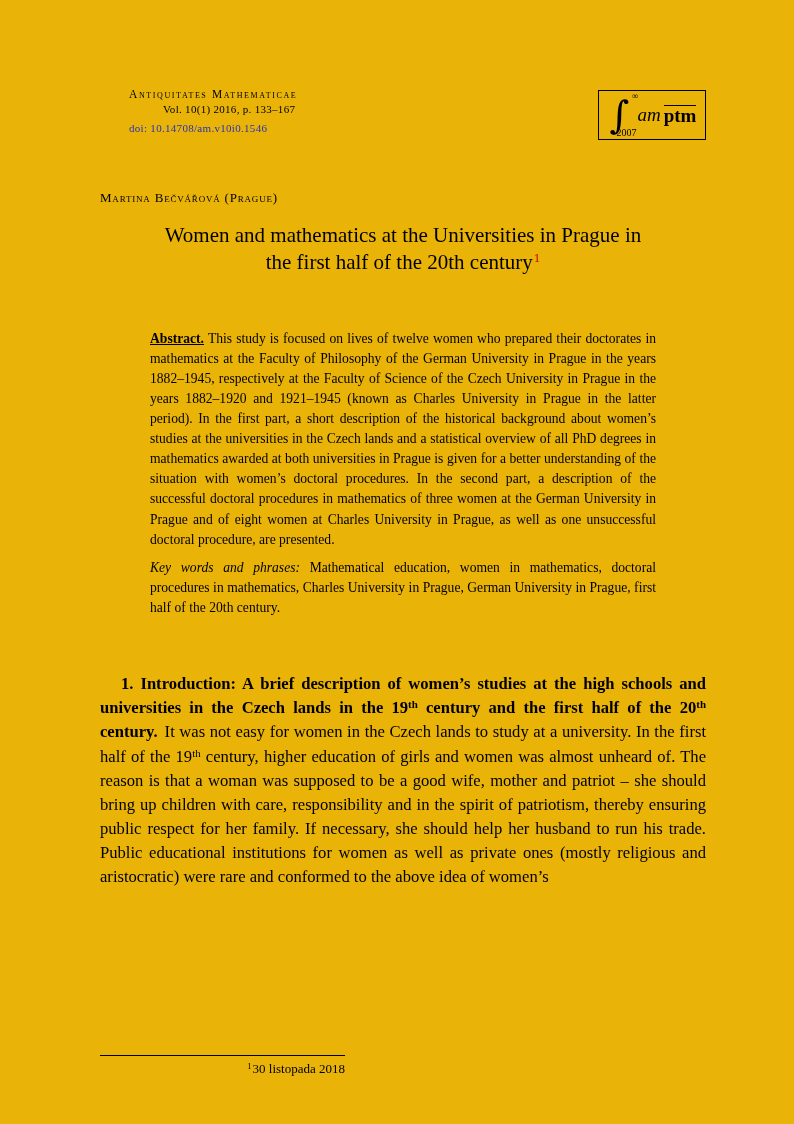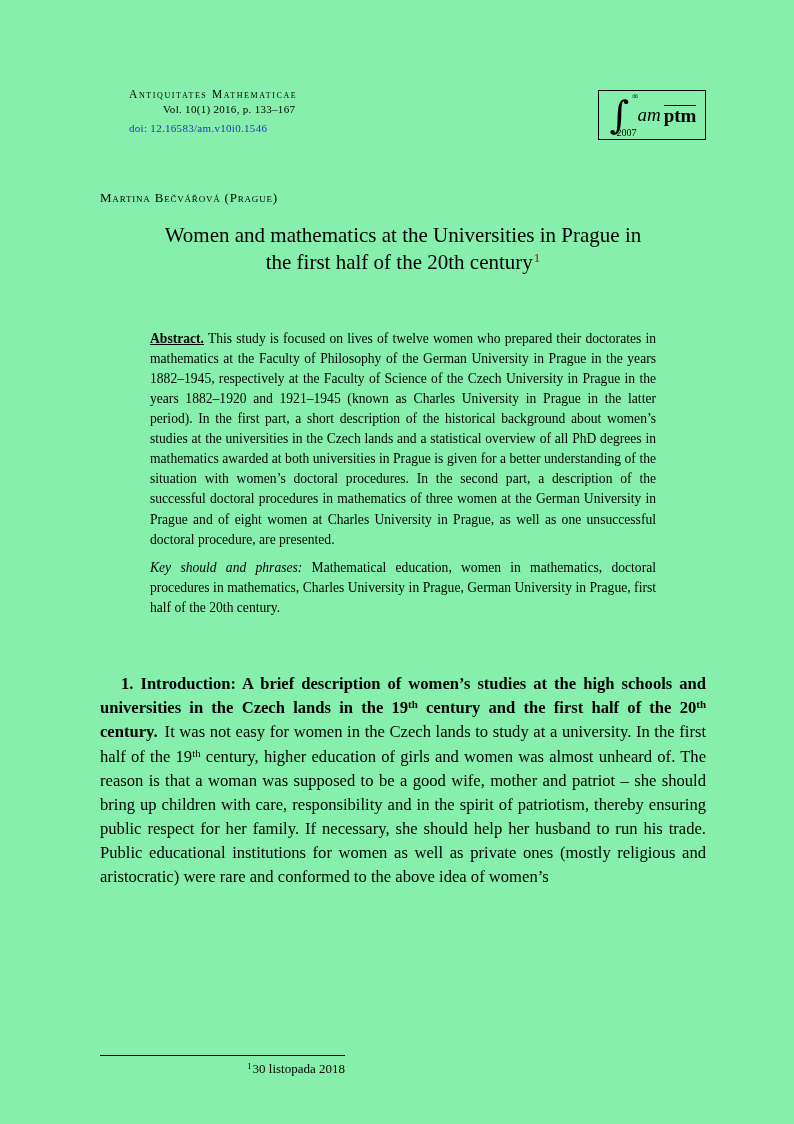--- a/index.html
+++ b/index.html
@@ -1,21 +1,21 @@
 <!DOCTYPE html>
 <html><head>
 <meta charset="utf-8">
 <style>
   html, body { margin: 0; padding: 0; background: #ffffff; }
   .page {
     position: relative;
     width: 794px;
     height: 1124px;
     margin: 0 auto;
-    background: #86efac;
+    background: #eab308;
     font-family: "Liberation Serif", "DejaVu Serif", serif;
     color: #000000;
     box-sizing: border-box;
     padding: 88px 88px 0 100px;
     overflow: hidden;
   }
 
   
   .header-row { display: flex; justify-content: space-between; align-items: flex-start; }
   .header-meta { margin-left: 29px; }
@@ -111,41 +111,41 @@
 </style>
 </head>
 <body>
 
 <div class="page">
 
   <div class="header-row">
     <div class="header-meta">
       <div class="journal-name">Antiquitates Mathematicae</div>
       <div class="volume-info">Vol. 10(1) 2016, p. 133–167</div>
-      <a class="doi-link" href="#">doi: 12.16583/am.v10i0.1546</a>
+      <a class="doi-link" href="#">doi: 10.14708/am.v10i0.1546</a>
     </div>
     <div class="logo-box">
       <span class="int-wrap">
         <span class="int-glyph">∫</span>
         <span class="int-sup">∞</span>
         <span class="int-sub">2007</span>
       </span>
       <span class="logo-am">am</span>
       <span class="logo-ptm">ptm</span>
     </div>
   </div>
 
   <div class="author-line">Martina Bečvářová (Prague)</div>
 
   <h1 class="paper-title"><span>Women and mathematics at the Universities in Prague in the first half of the 20th century</span><span class="title-fn">1</span></h1>
 
   <p class="abstract-block"><span class="abstract-label">Abstract.</span> <span>This study is focused on lives of twelve women who prepared their doctorates in mathematics at the Faculty of Philosophy of the German University in Prague in the years 1882–1945, respectively at the Faculty of Science of the Czech University in Prague in the years 1882–1920 and 1921–1945 (known as Charles University in Prague in the latter period). In the first part, a short description of the historical background about women’s studies at the universities in the Czech lands and a statistical overview of all PhD degrees in mathematics awarded at both universities in Prague is given for a better understanding of the situation with women’s doctoral procedures. In the second part, a description of the successful doctoral procedures in mathematics of three women at the German University in Prague and of eight women at Charles University in Prague, as well as one unsuccessful doctoral procedure, are presented.</span></p>
 
 
-  <p class="keywords-line"><span class="ital-label">Key should and phrases:</span> <span>Mathematical education, women in mathematics, doctoral procedures in mathematics, Charles University in Prague, German University in Prague, first half of the 20th century.</span></p>
+  <p class="keywords-line"><span class="ital-label">Key words and phrases:</span> <span>Mathematical education, women in mathematics, doctoral procedures in mathematics, Charles University in Prague, German University in Prague, first half of the 20th century.</span></p>
 
   <p class="main-par"><span class="inline-heading"><span>1. Introduction: A brief description of women’s studies at the high schools and universities in the Czech lands in the 19</span><span class="sup-th">th</span><span> century and the first half of the 20</span><span class="sup-th">th</span><span> century.</span></span><span class="after-heading">It was not easy for women in the Czech lands to study at a university. In the first half of the 19</span><span class="sup-th">th</span><span> century, higher education of girls and women was almost unheard of. The reason is that a woman was supposed to be a good wife, mother and patriot – she should bring up children with care, responsibility and in the spirit of patriotism, thereby ensuring public respect for her family. If necessary, she should help her husband to run his trade. Public educational institutions for women as well as private ones (mostly religious and aristocratic) were rare and conformed to the above idea of women’s</span></p>
 
   <div class="footnote-area">
     <div class="footnote-rule"></div>
     <div class="footnote-text"><span class="fn-marker">1</span><span>30 listopada 2018</span></div>
   </div>
 
 </div>
 

